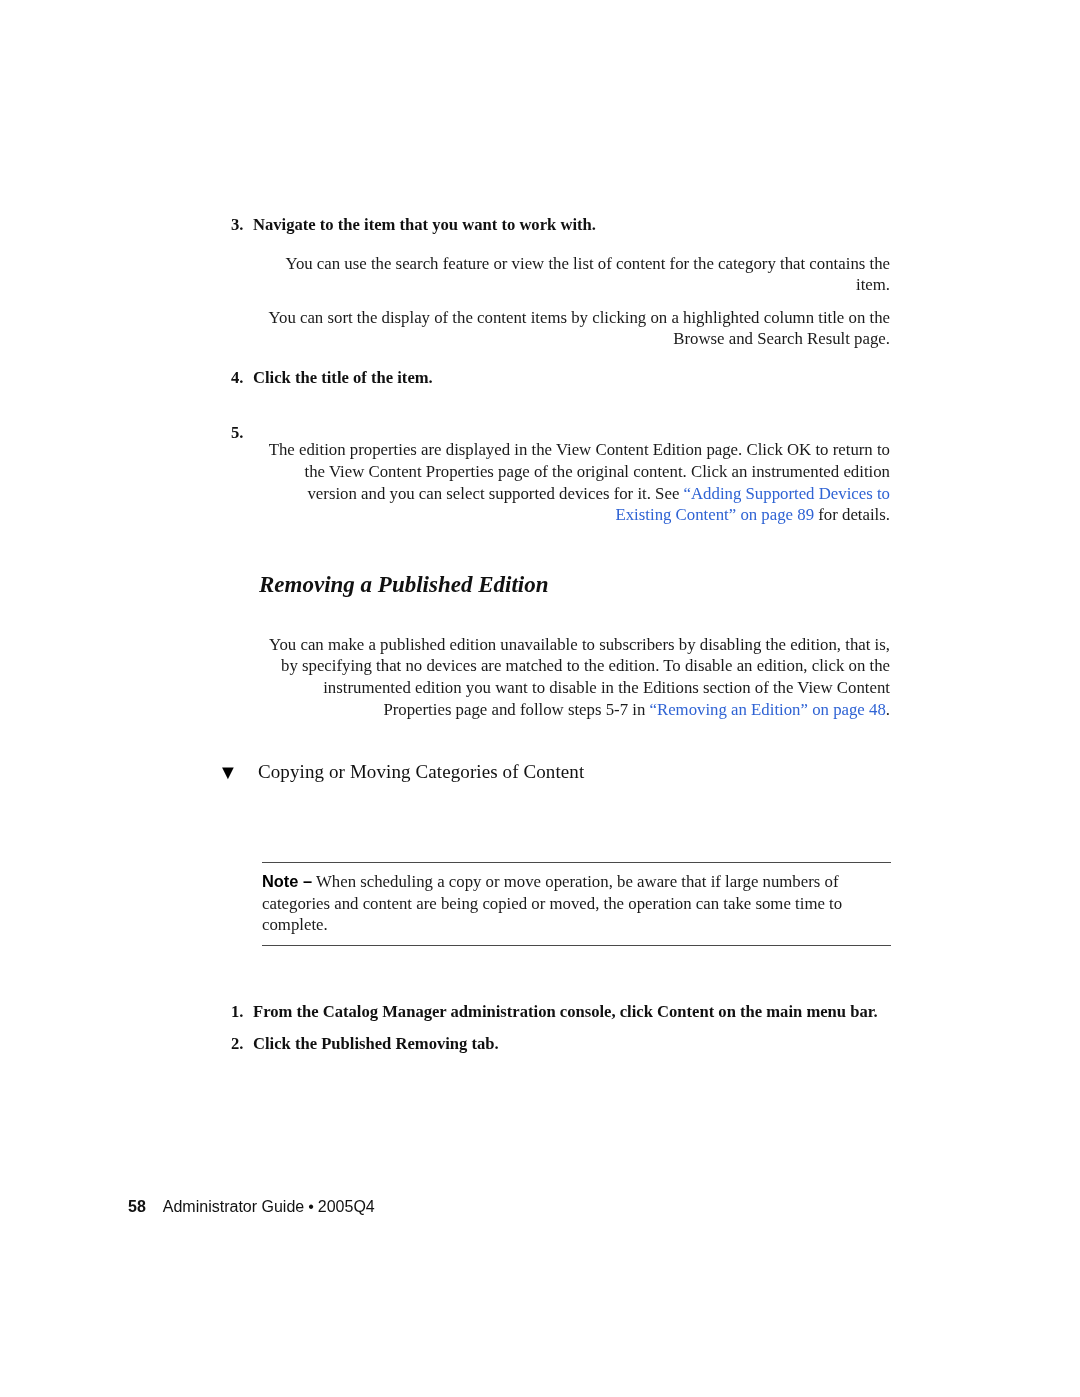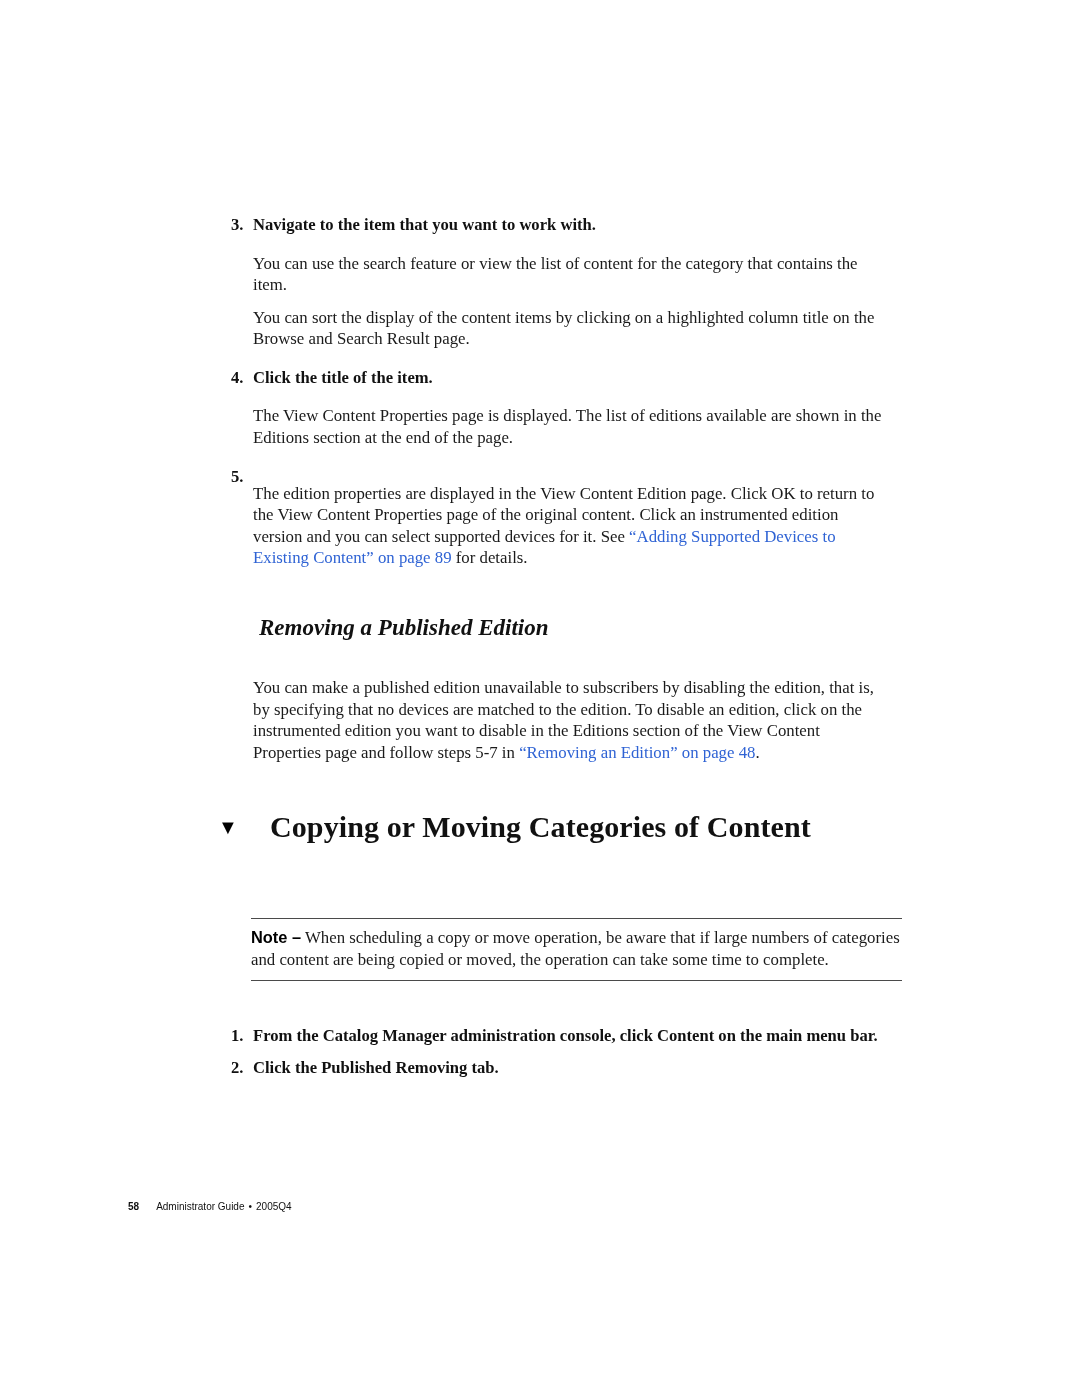--- a/index.html
+++ b/index.html
@@ -54,20 +54,21 @@
 
   
   .para {
     margin: 0;
     padding-left: 253px;
     padding-right: 190px;
     font-family: "Liberation Serif", serif;
     font-size: 16.8px;
     line-height: 21.6px;
     color: #1a1a1a;
+    text-align: right;
   }
 
   .link {
     color: #2f63d4;
   }
 
   
   .subhead {
     margin: 8px;
     padding-left: 251px;
@@ -85,32 +86,32 @@
   }
   .head1-bullet {
     position: absolute;
     left: 218px;
     top: 5px;
     font-size: 20px;
     line-height: 1;
     color: #000000;
   }
   .head1 {
-    margin: 12px;
-    font-family: "Liberation Serif", serif;
-    font-size: 30px;
+    margin: 0;
+    font-family: "Liberation Serif", serif;
+    font-size: 19px;
     line-height: 30px;
-    font-weight: bold;
+    font-weight: normal;
     color: #111111;
     letter-spacing: 0.1px;
   }
 
   
   .note {
-    margin: 0;
+    margin: 11px;
     padding-left: 251px;
     padding-right: 178px;
   }
   .note-rule {
     height: 0;
     border-top: 1.6px solid #4a4a4a;
     margin: 0;
   }
   .note-body {
     margin: 0;
@@ -127,21 +128,21 @@
     font-size: 16.4px;
     color: #000000;
   }
 
   
   .footer {
     position: absolute;
     left: 128px;
     top: 1198px;
     font-family: "Liberation Sans", sans-serif;
-    font-size: 10px;
+    font-size: 16px;
     line-height: 18px;
     color: #111111;
     white-space: nowrap;
   }
   .footer .pagenum {
     font-weight: bold;
     margin-right: 17px;
   }
   .footer .sep {
     margin: 0 4px;
@@ -168,21 +169,20 @@
     <div class="gap-sm"></div>
     <p class="para">You can sort the display of the content items by clicking on a highlighted column title on the Browse and Search Result page.</p>
 
     <div class="gap-md"></div>
 
     <div class="step">
       <span class="num">4.</span>
       <span>Click the title of the item.</span>
     </div>
     <div class="gap-md"></div>
-    <p class="para">The View Content Properties page is displayed. The list of editions available are shown in the Editions section at the end of the page.</p>
 
     <div class="gap-md"></div>
 
     <div class="step">
       <span class="num">5.</span>
     </div>
     <div class="gap-md"></div>
     <p class="para"><span>The edition properties are displayed in the View Content Edition page. Click OK to return to the View Content Properties page of the original content. Click an instrumented edition version and you can select supported devices for it. See </span><span class="link">“Adding Supported Devices to Existing Content” on page 89</span><span> for details.</span></p>
 
     <div class="gap-xl"></div>

